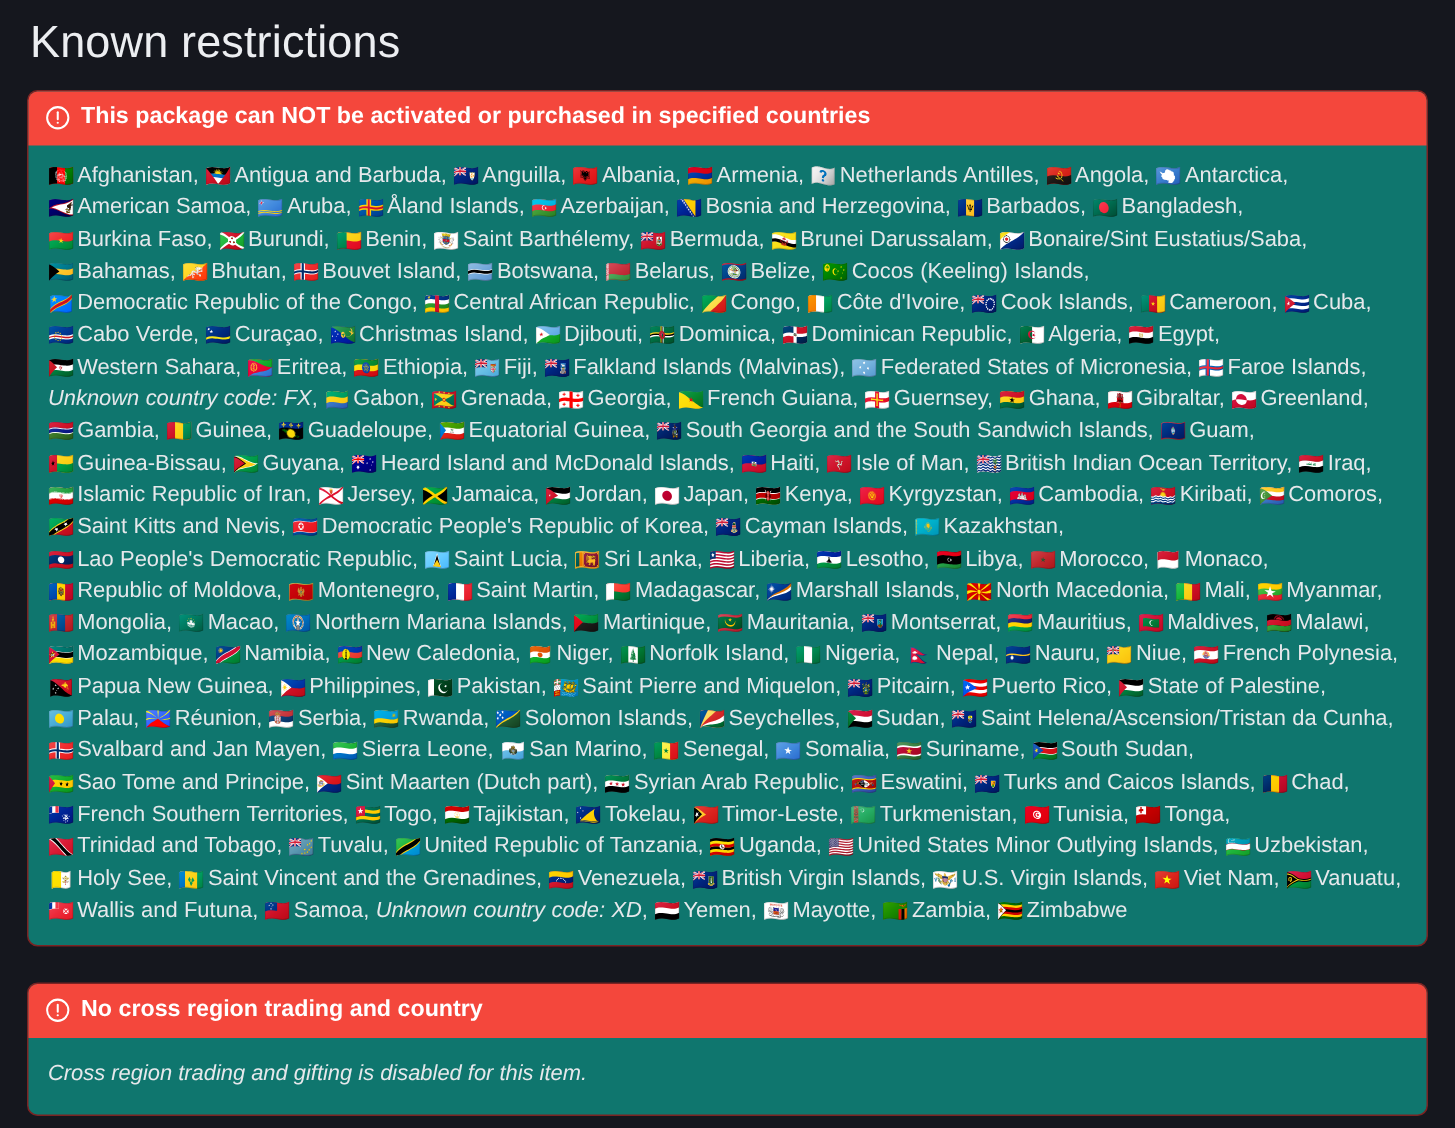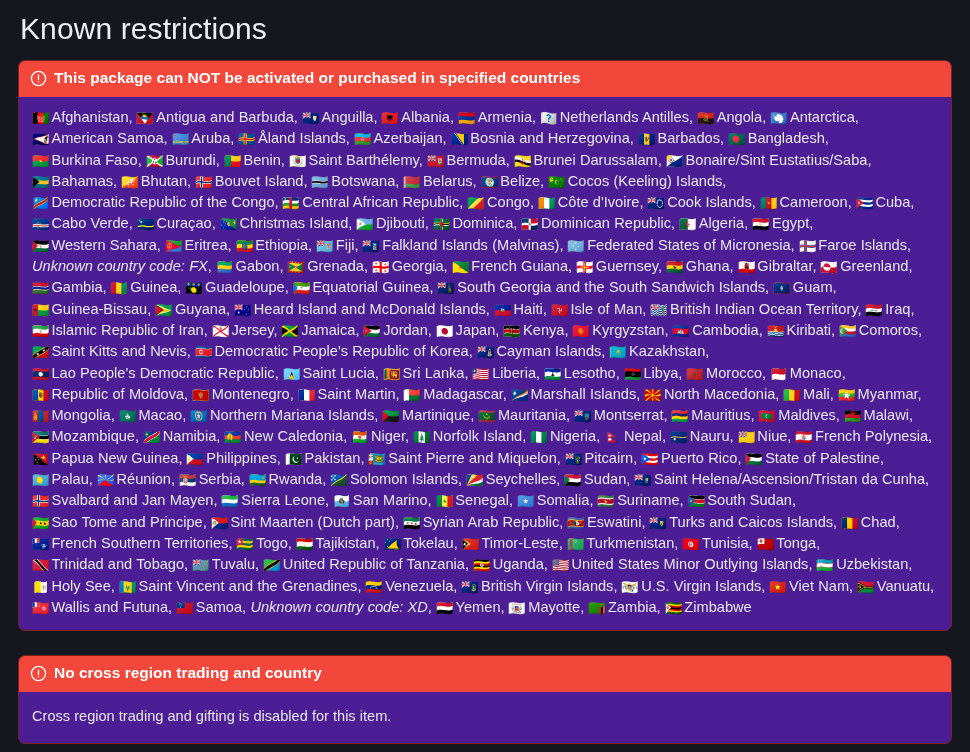--- a/index.html
+++ b/index.html
@@ -28,21 +28,21 @@
     line-height: 34px;
     font-weight: 400;
     color: #eceef1;
     margin: 0;
     padding: 12px 0 14px 2px;
     letter-spacing: 0.1px;
   }
   .panel {
     border: 1px solid #7b2323;
     border-radius: 7px;
-    background: #4c1d95;
+    background: #0f766e;
     overflow: hidden;
     margin-bottom: 24px;
   }
   .panel-header {
     background: #f4473c;
     color: #ffffff;
     font-size: 15.5px;
     font-weight: bold;
     line-height: 18px;
     padding: 9px 12px 10px 12px;
@@ -81,20 +81,21 @@
     vertical-align: -1px;
   }
   .countries .unknown {
     font-style: italic;
   }
   .note-text {
     font-size: 14.6px;
     line-height: 20px;
     color: #e6e8eb;
     padding: 2px 0 3px 0;
+    font-style: italic;
   }
   .panel.second .panel-body { padding: 12px 13px 14px 13px; }
 </style>
 </head>
 <body>
 
 <div class="page">
 
   <h1 class="page-title">Known restrictions</h1>
 

